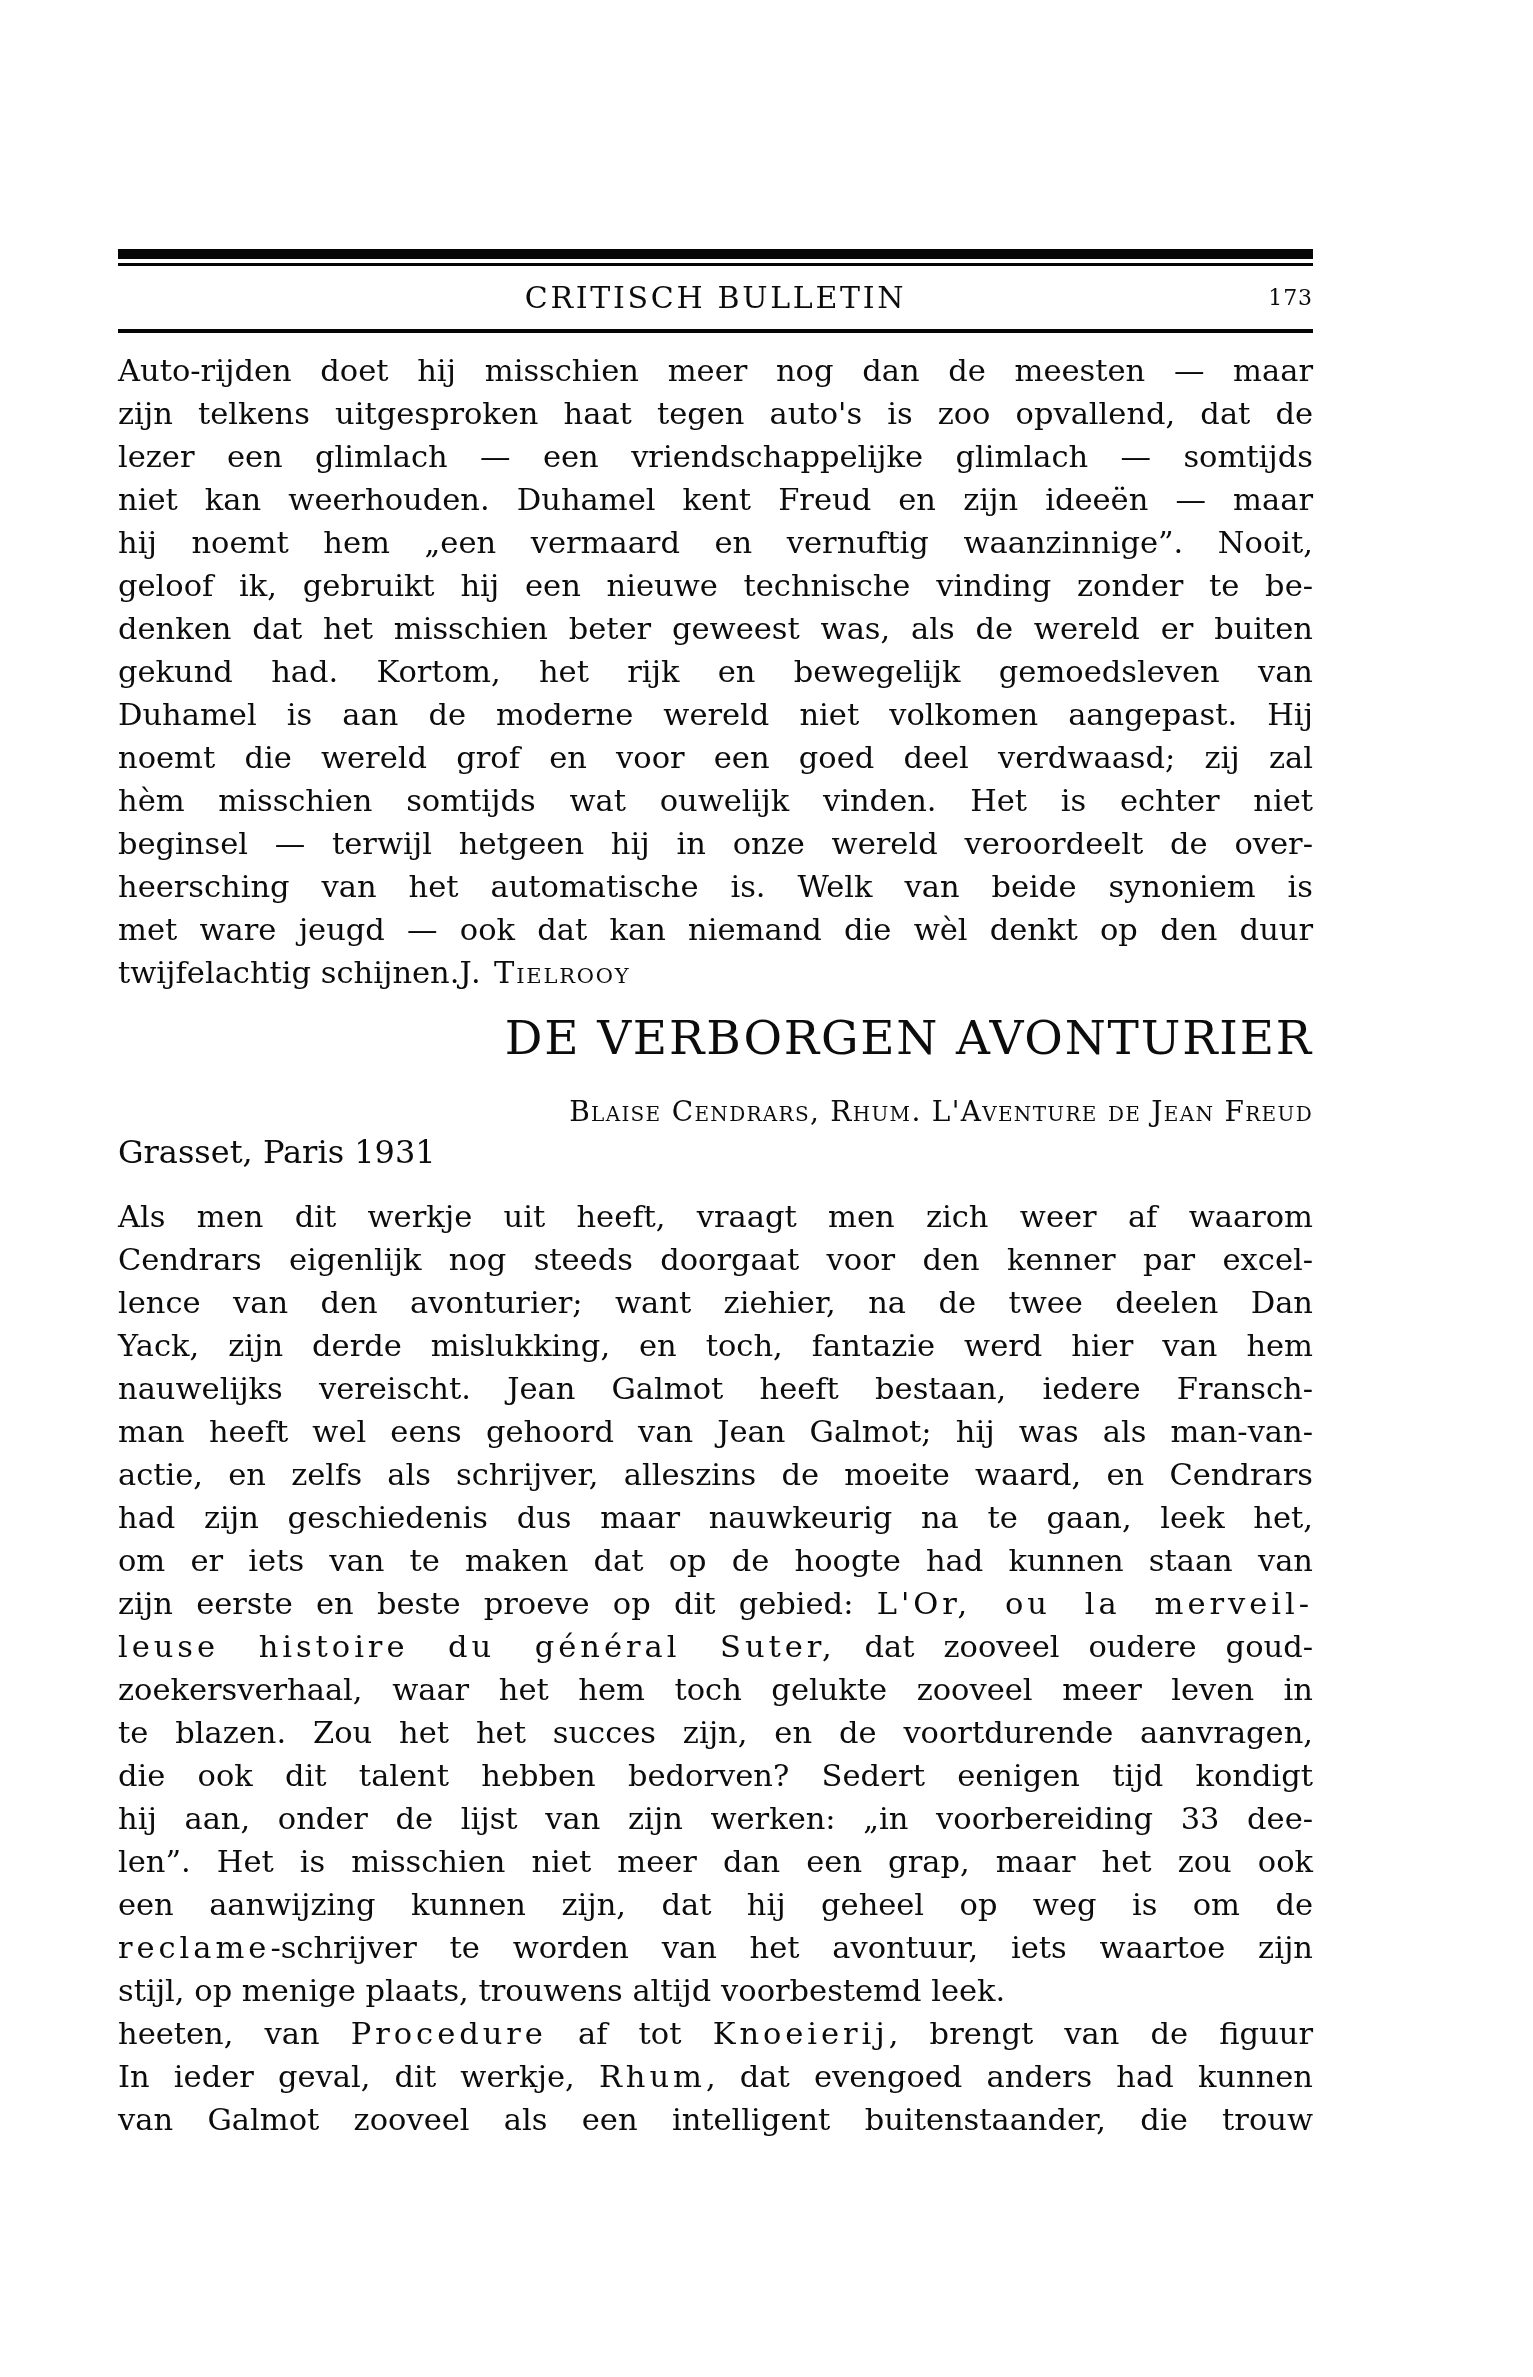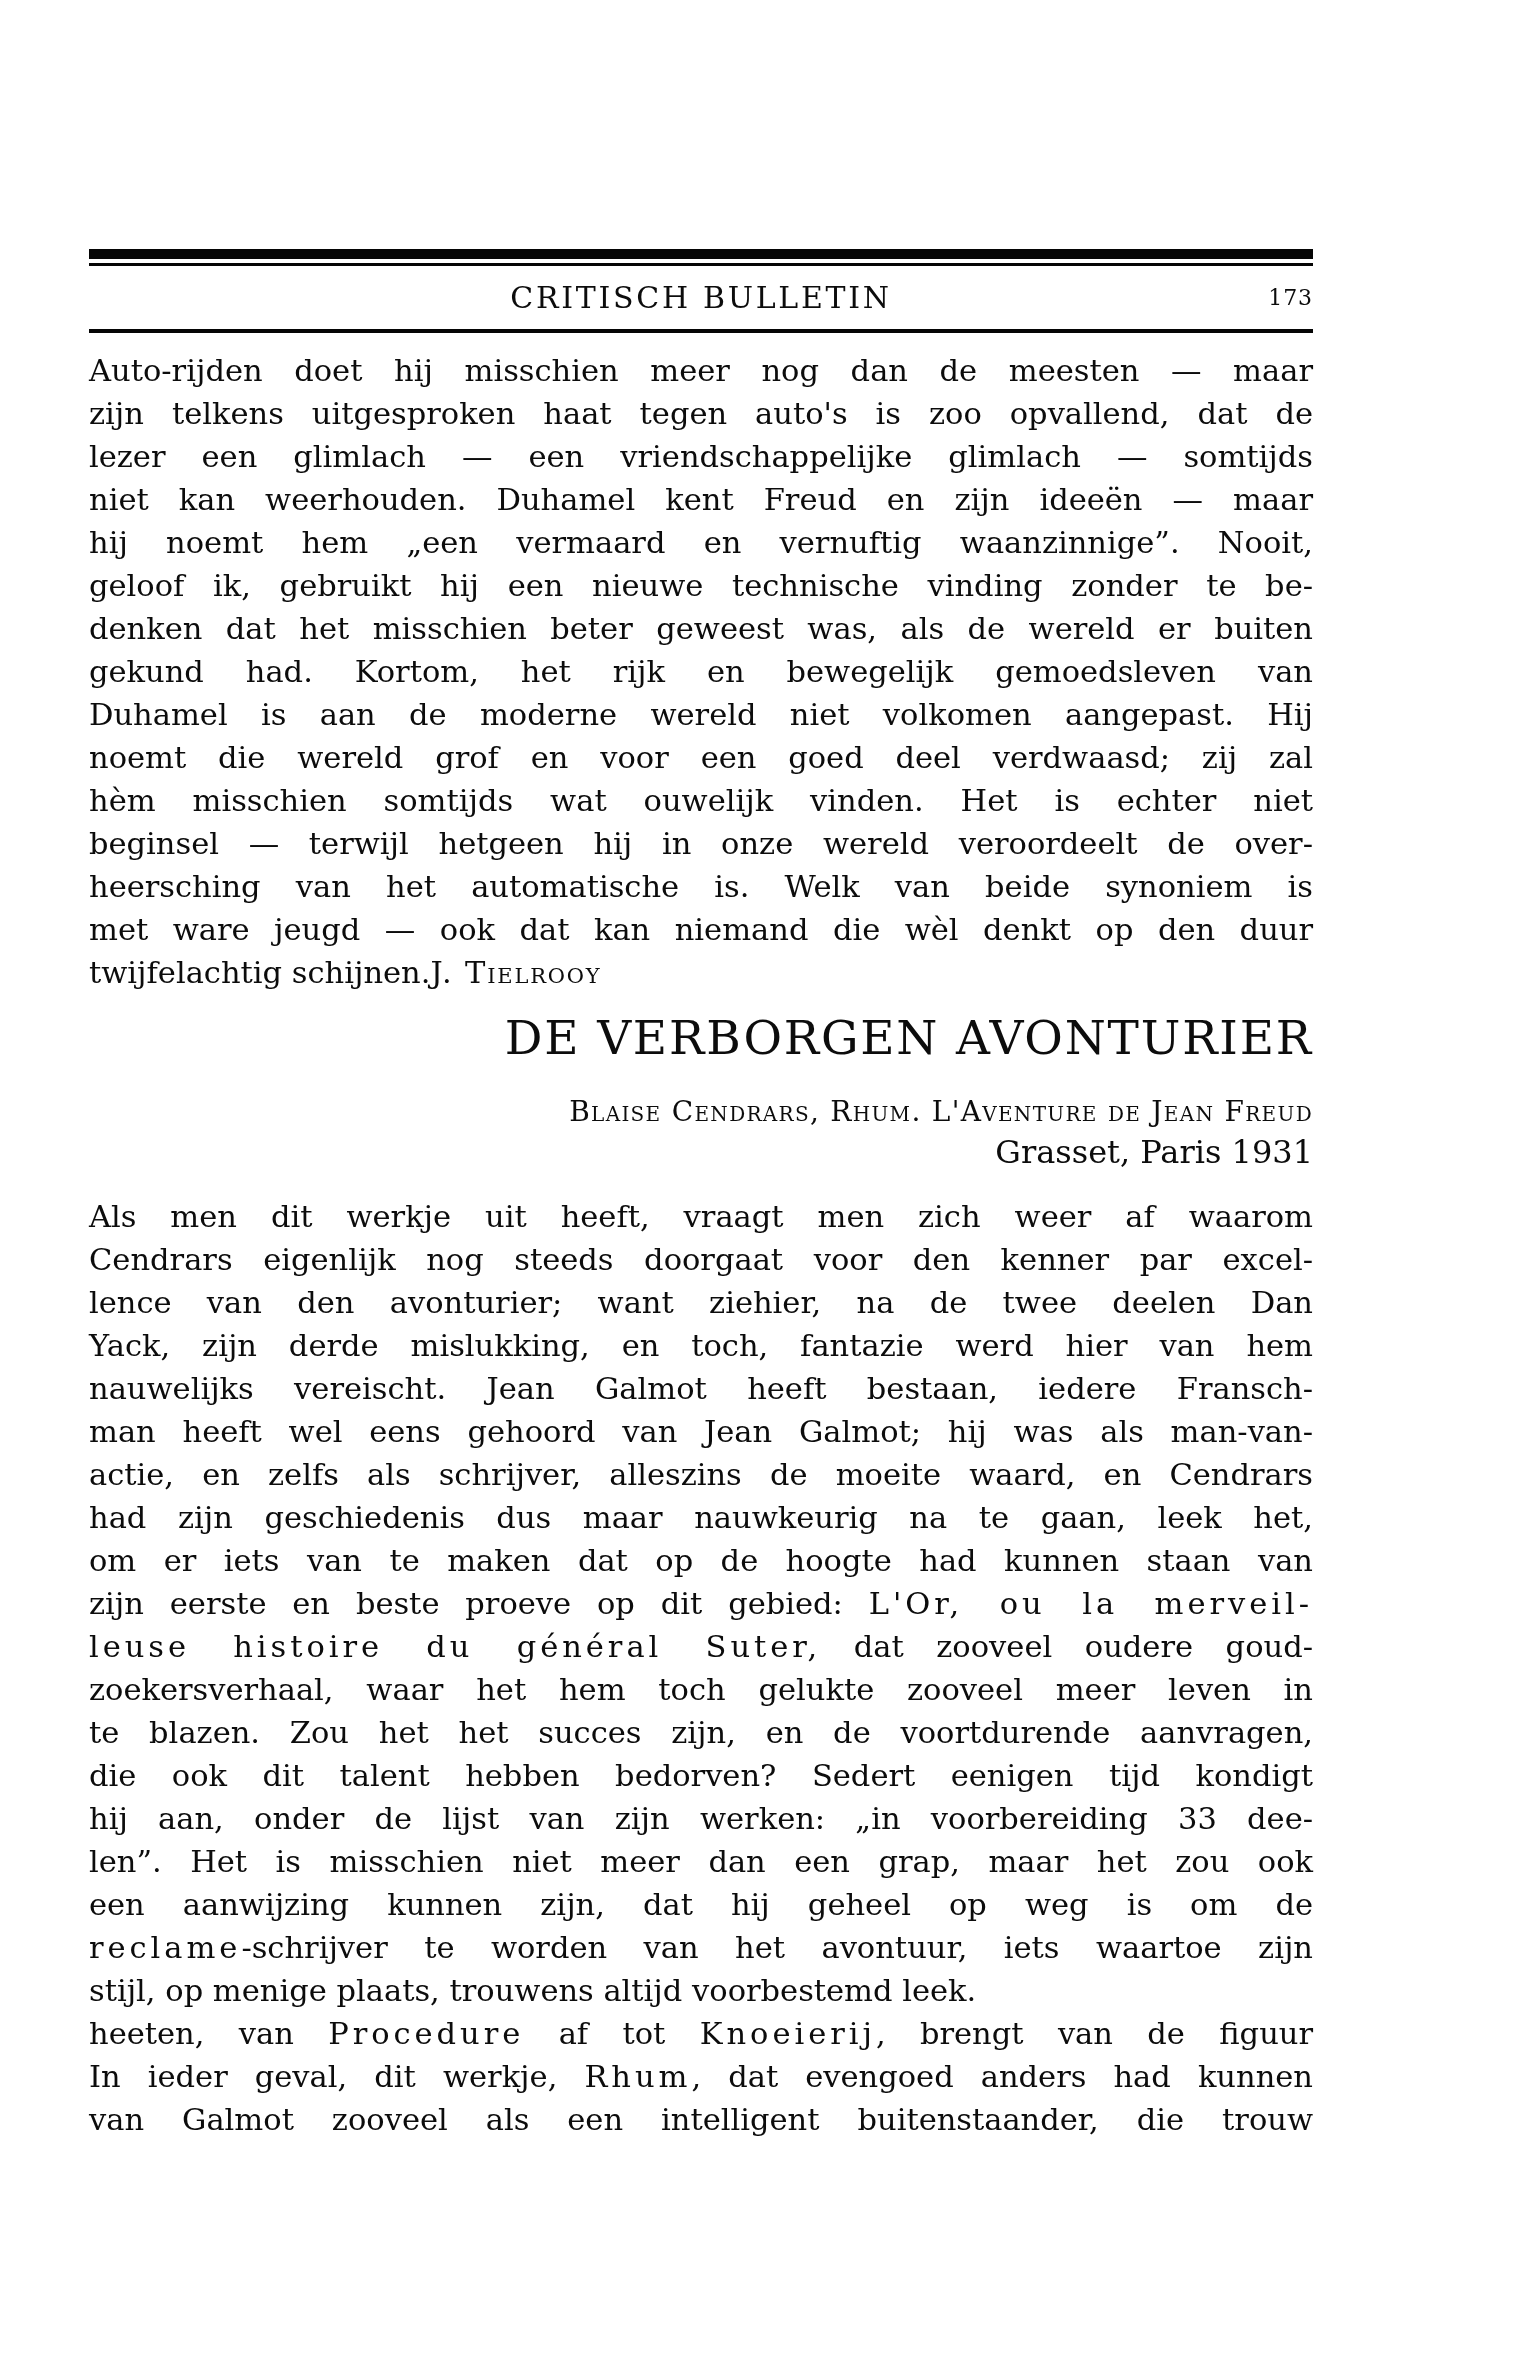--- a/index.html
+++ b/index.html
@@ -3,21 +3,21 @@
 <meta charset="utf-8">
 <style>
   html,body{margin:0;padding:0;background:#ffffff;}
   .page{
     position:relative;
     width:1534px;height:2377px;
     background:#ffffff;
     color:#0c0c0c;
     font-family:"DejaVu Serif","Liberation Serif",serif;
     box-sizing:border-box;
-    padding:249px 221px 0 89px;
+    padding:249px 221px 0 118px;
     overflow:hidden;
   }
   .rule-thick{height:10px;background:#050505;}
   .rule-thin{height:3.6px;background:#050505;margin-top:3.6px;}
   .rule-under{height:3.6px;background:#050505;}
   .header-row{position:relative;height:63px;display:flex;align-items:center;}
   .journal-title{
     position:absolute;left:50%;transform:translateX(-50%);
     font-size:30px;letter-spacing:2.7px;white-space:nowrap;
     font-variant:small-caps;text-transform:none;
@@ -39,21 +39,21 @@
   }
   .section-title{
     margin-top:23px;text-align:right;
     font-size:47px;line-height:41px;letter-spacing:1.8px;font-weight:normal;
   }
   .biblio{
     margin-top:20px;text-align:right;
     font-variant:small-caps;font-size:28px;line-height:30px;letter-spacing:1.3px;
     white-space:nowrap;
   }
-  .imprint{margin-top:5.4px;text-align:right;font-size:32px;line-height:40px;}
+  .imprint{margin-top:5.4px;text-align:left;font-size:32px;line-height:40px;}
   .article-body{margin-top:23px;}
 </style>
 </head>
 <body>
 
 <div class="page">
 
   <header>
     <div class="rule-thick"></div>
     <div class="rule-thin"></div>

